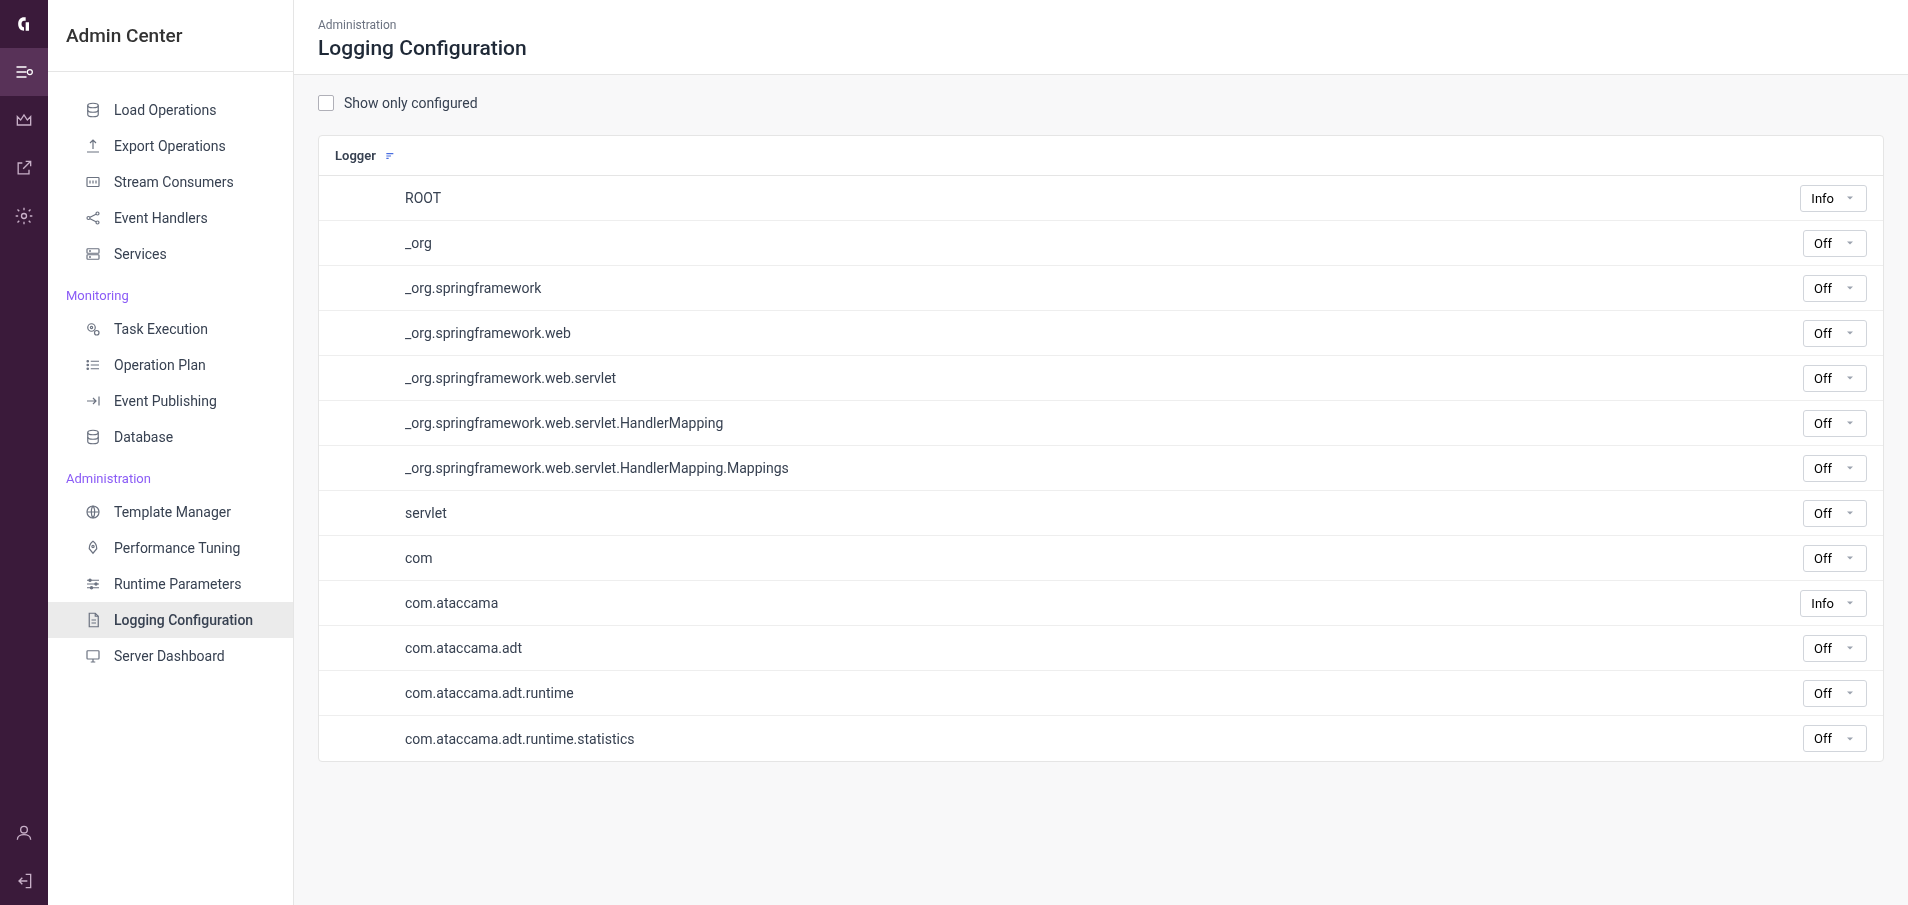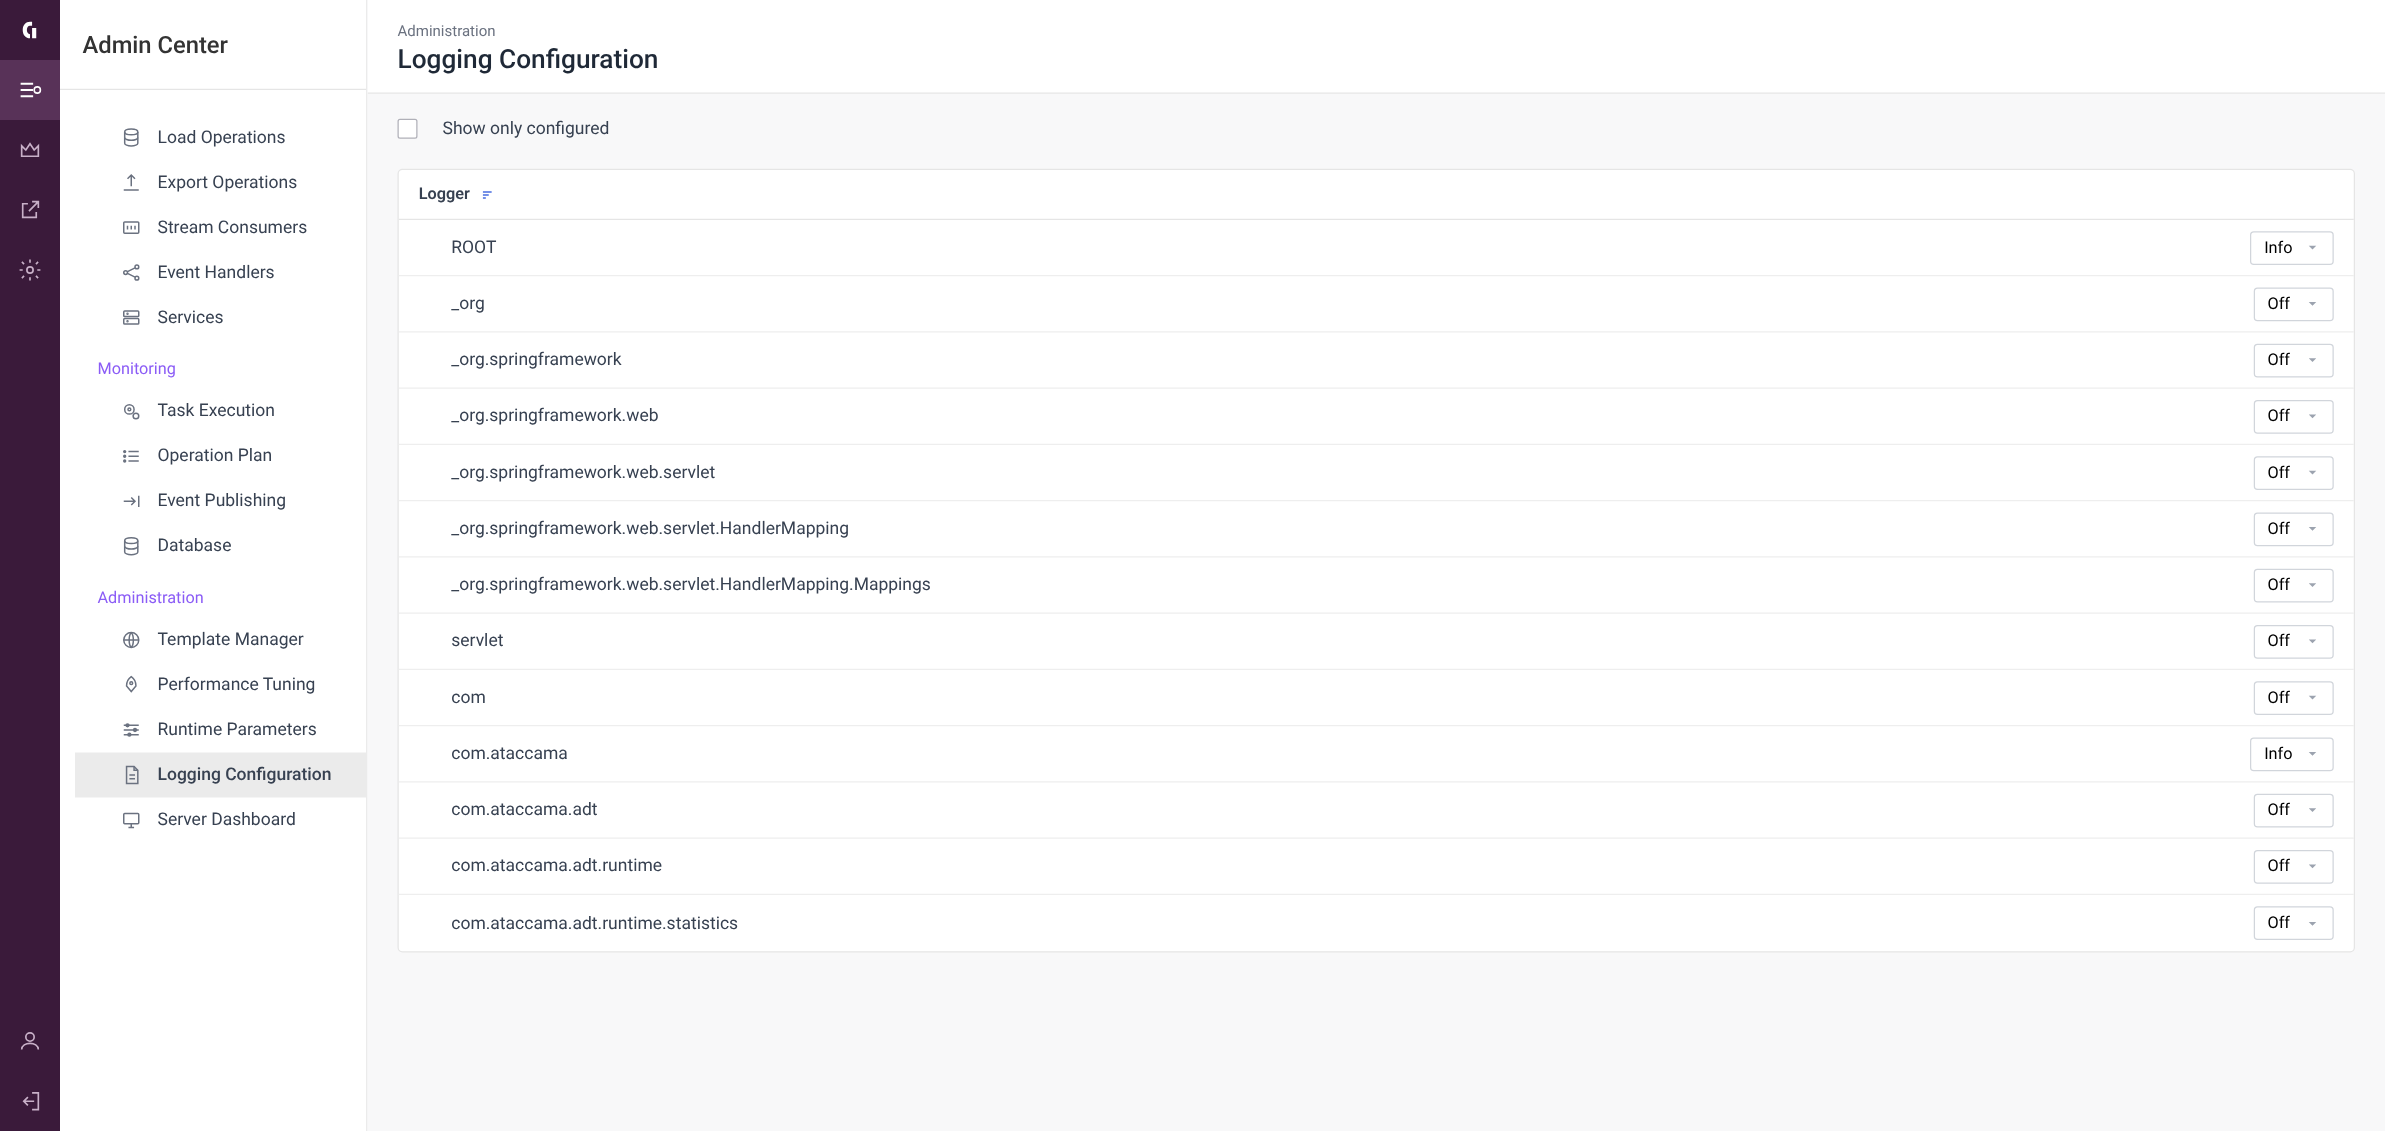--- a/index.html
+++ b/index.html
@@ -73,21 +73,20 @@
       font-size: 19px;
       font-weight: 500;
       color: #333;
       border-bottom: 1px solid #e5e5e5;
     }
     .sidebar-content {
       flex: 1;
       overflow-y: auto;
       padding-top: 12px;
       padding-bottom: 12px;
-      margin-left: 12px;
     }
     .sidebar-group-title {
       padding: 16px 18px 8px 18px;
       font-size: 13px;
       color: #8b5cf6;
       font-weight: 400;
     }
     .sidebar-item {
       display: flex;
       align-items: center;
@@ -141,21 +140,21 @@
       color: #1f2937;
     }
     .main-body {
       flex: 1;
       overflow-y: auto;
       padding: 20px 24px;
     }
     .filter-row {
       display: flex;
       align-items: center;
-      gap: 20px;
+      gap: 10px;
       margin-bottom: 24px;
     }
     .checkbox {
       width: 16px;
       height: 16px;
       border: 1.5px solid #b0b0b8;
       border-radius: 2px;
       cursor: pointer;
       background: #fff;
     }
@@ -194,20 +193,21 @@
       border-bottom: 1px solid #eeeeee;
       font-size: 14px;
       color: #374151;
       min-height: 45px;
     }
     .logger-row:last-child {
       border-bottom: none;
     }
     .logger-name {
       flex: 1;
+      margin-left: 44px;
     }
     .level-select {
       display: flex;
       align-items: center;
       gap: 10px;
       border: 1px solid #d1d5db;
       border-radius: 3px;
       padding: 5px 10px;
       font-size: 13px;
       color: #000000;

